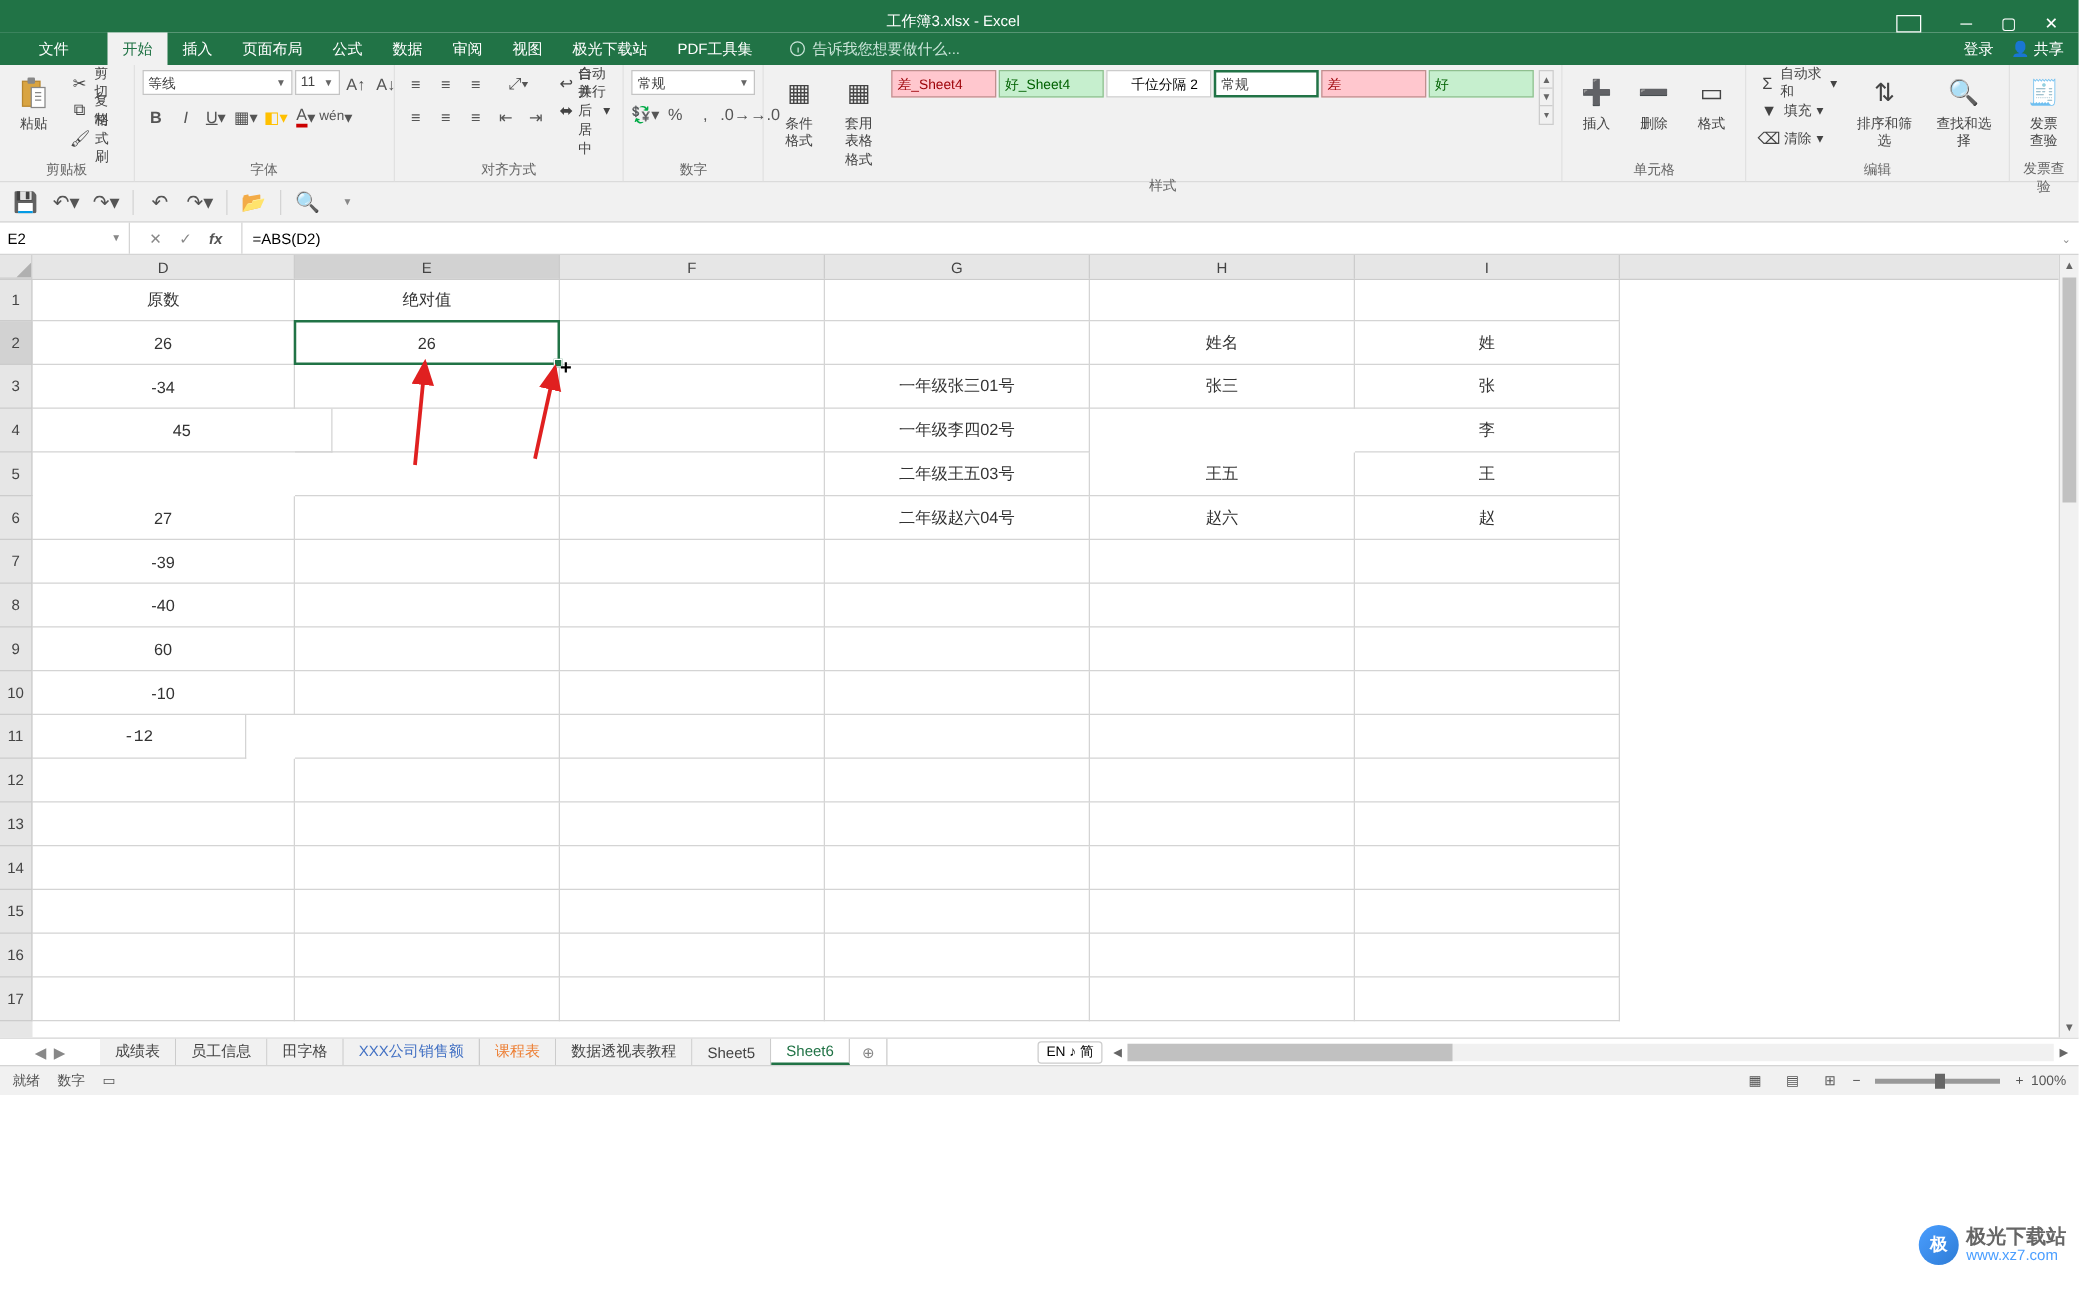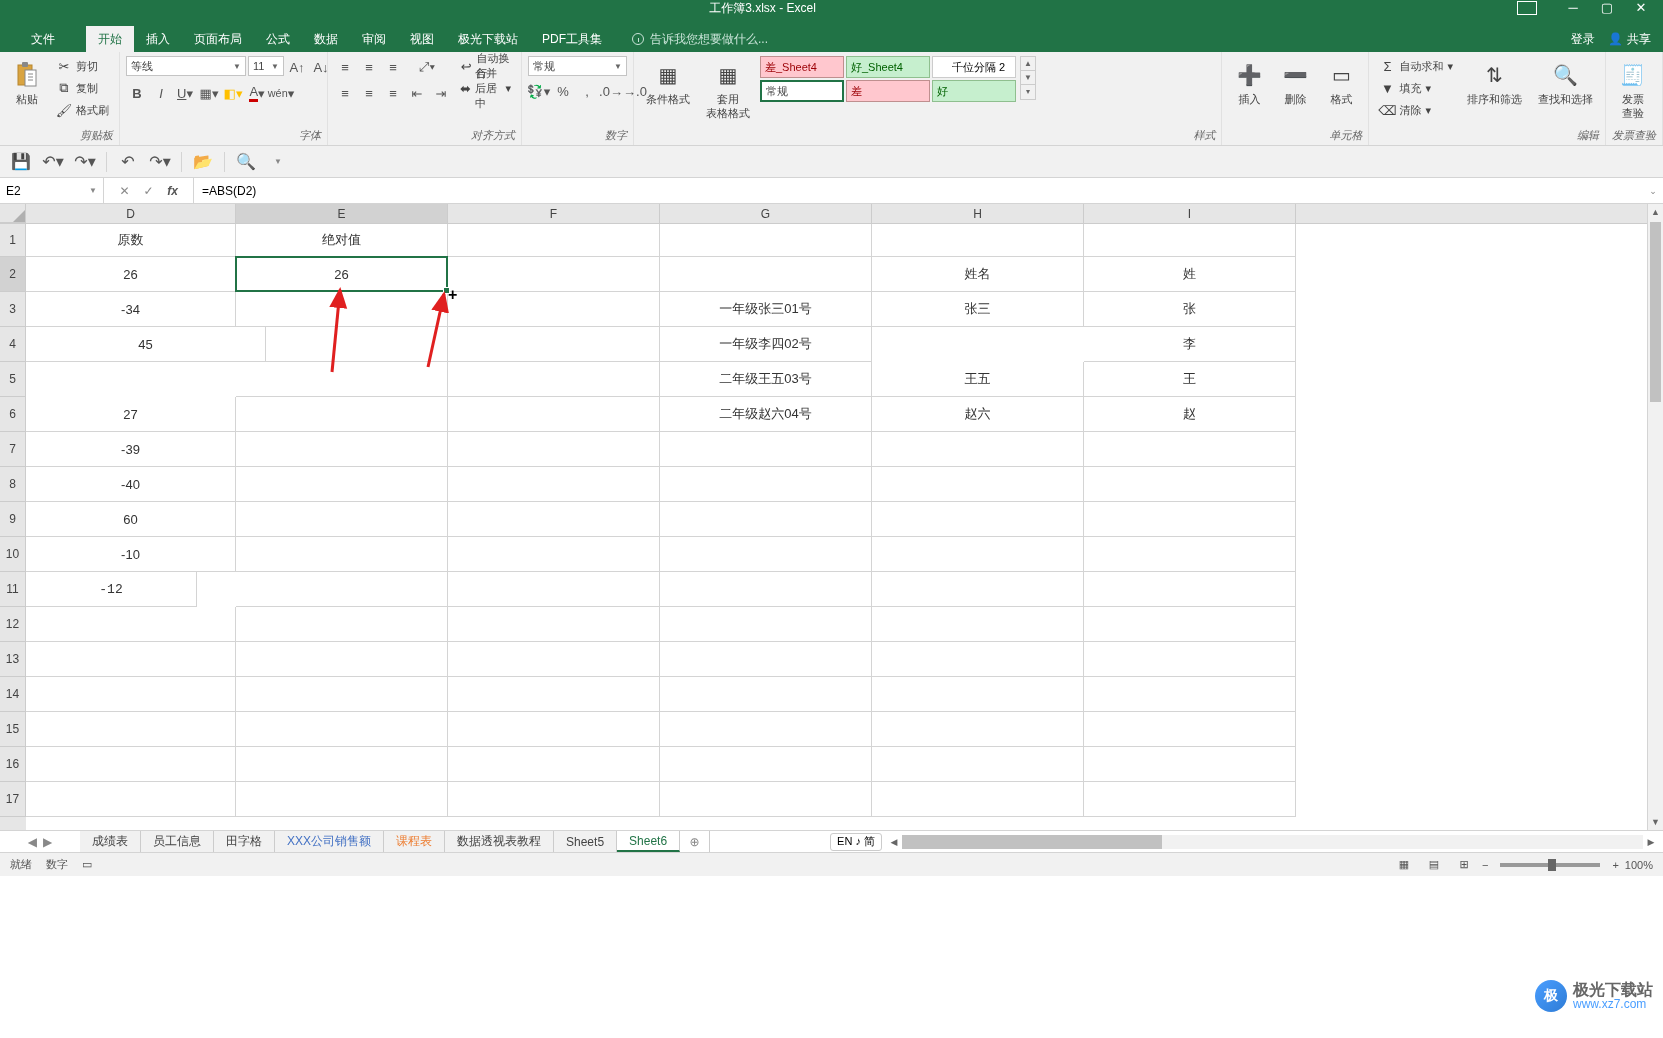--- a/index.html
+++ b/index.html
@@ -1,49 +1,49 @@
 <!DOCTYPE html>
 <html><head>
 <meta charset="utf-8">
 <style>
 * { margin: 0; padding: 0; box-sizing: border-box; font-family: "Microsoft YaHei", Arial, sans-serif; }
 body { background: #fff; overflow: hidden; width: 1663px; height: 1038px; position: relative; }
 
 
-.titlebar { height: 26px; background: #217346; color: #fff; display: flex; align-items: flex-start; font-size: 12px; }
+.titlebar { height: 26px; background: #217346; color: #fff; display: flex; align-items: flex-end; font-size: 12px; }
 .titlebar .title { flex: 1; text-align: center; }
 .titlebar .win-ctrls { display: flex; gap: 14px; padding: 0 12px; align-items: center; }
 .titlebar .win-ctrls span { cursor: pointer; font-size: 13px; display:inline-block; width:20px; text-align:center;}
 .ribbon-tbox { width:20px; height:14px; border:1px solid #fff; margin-right:12px;}
 
 
 .ribbon-tabs { height: 26px; background: #217346; display: flex; align-items: stretch; font-size: 12px; color: #fff; }
 .ribbon-tabs .tab { padding: 0 12px; display: flex; align-items: center; cursor: pointer; }
 .ribbon-tabs .tab.active { background: #f1f1f1; color: #217346; }
 .ribbon-tabs .tab.file { background: #217346; padding:0 31px; }
 .ribbon-tabs .right { margin-left: auto; display: flex; align-items: center; gap: 14px; padding-right: 12px; }
 .ribbon-tabs .tell { margin-left: 18px; color: #c9e4d8; display:flex; align-items:center; gap:6px;}
 .tell-icon { width:12px; height:12px; border-radius:50%; border:1px solid #c9e4d8; position:relative;}
 .tell-icon:after { content:""; position:absolute; width:1px; height:4px; background:#c9e4d8; bottom:2px; left:5px;}
 
 
 .ribbon { height: 94px; background: #f1f1f1; border-bottom: 1px solid #d4d4d4; display: flex; font-size: 11px; color: #444; }
 .group { border-right: 1px solid #e1e1e1; padding: 4px 6px 2px; display: flex; flex-direction: column; justify-content: space-between; }
-.group-label { text-align: right; font-size: 11px; color: #666; padding-top: 2px; position:relative;font-style:italic;}
+.group-label { text-align: center; font-size: 11px; color: #666; padding-top: 2px; position:relative;}
 .group-body { display: flex; align-items: flex-start; gap: 4px; flex: 1; }
 .big-btn { display: flex; flex-direction: column; align-items: center; gap: 2px; padding: 4px 6px; cursor: pointer; text-align:center; line-height:1.3;}
 .big-btn .ico { width: 30px; height: 30px; display: flex; align-items: center; justify-content: center; font-size: 20px; }
 .small-row { display: flex; flex-direction: column; gap: 2px; }
 .small-btn { display: flex; align-items: center; gap: 4px; padding: 2px 4px; cursor: pointer; height:20px;}
 .small-btn .ico { width: 16px; height: 16px; display:inline-flex; align-items:center; justify-content:center; font-size:13px;}
 .combo { height: 20px; border: 1px solid #c4c4c4; background: #fff; font-size: 11px; padding: 0 4px; display:flex; align-items:center; justify-content:space-between;}
 .combo .dd { font-size:8px; color:#666; margin-left:4px;}
 .icon-row { display: flex; gap: 2px; align-items:center;}
 .icon-btn { width: 22px; height: 22px; display: flex; align-items: center; justify-content: center; cursor: pointer; font-size: 13px; color:#555;}
-.style-gallery { display: flex; flex-direction: column; gap: 2px; }
+.style-gallery { display: flex; flex-direction: row; gap: 2px; }
 .style-row { display: flex; gap: 2px; }
 .style-card { width: 84px; height: 22px; border: 1px solid #ccc; font-size: 11px; display: flex; align-items: center; padding: 0 4px; cursor:pointer;}
 .style-card.bad { background: #ffc7ce; color:#9c0006; border-color:#bf8f8f;}
 .style-card.good { background: #c6efce; color:#006100; border-color:#8fbf8f;}
 .style-card.normal { background: #fff; }
 .style-card.sep { background: #fff; color:#000;padding-left:19px;}
 .gallery-arrows { width:16px; display:flex; flex-direction:column; border:1px solid #ccc;}
 .gallery-arrows span { height:14px; text-align:center; font-size:8px; line-height:14px; border-bottom:1px solid #ccc; cursor:pointer; color:#666;}
 .gallery-arrows span:last-child{border:none;}
 

